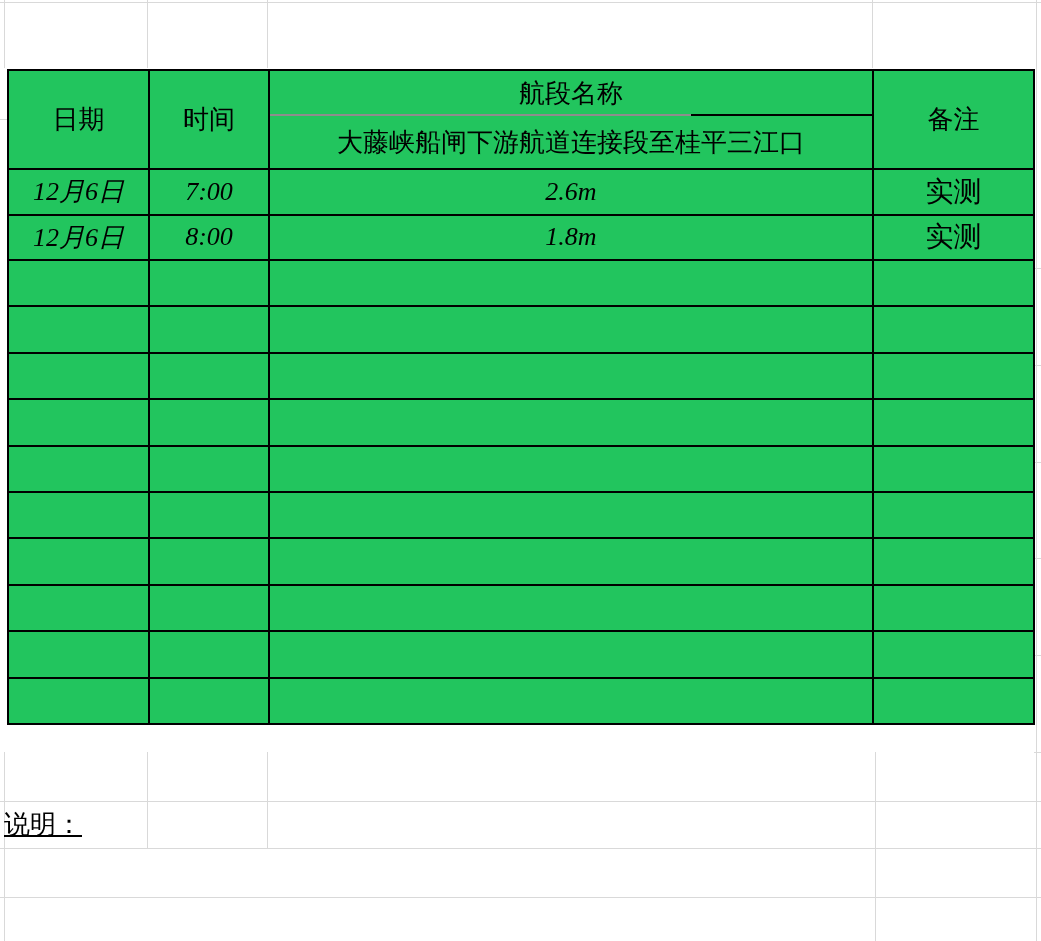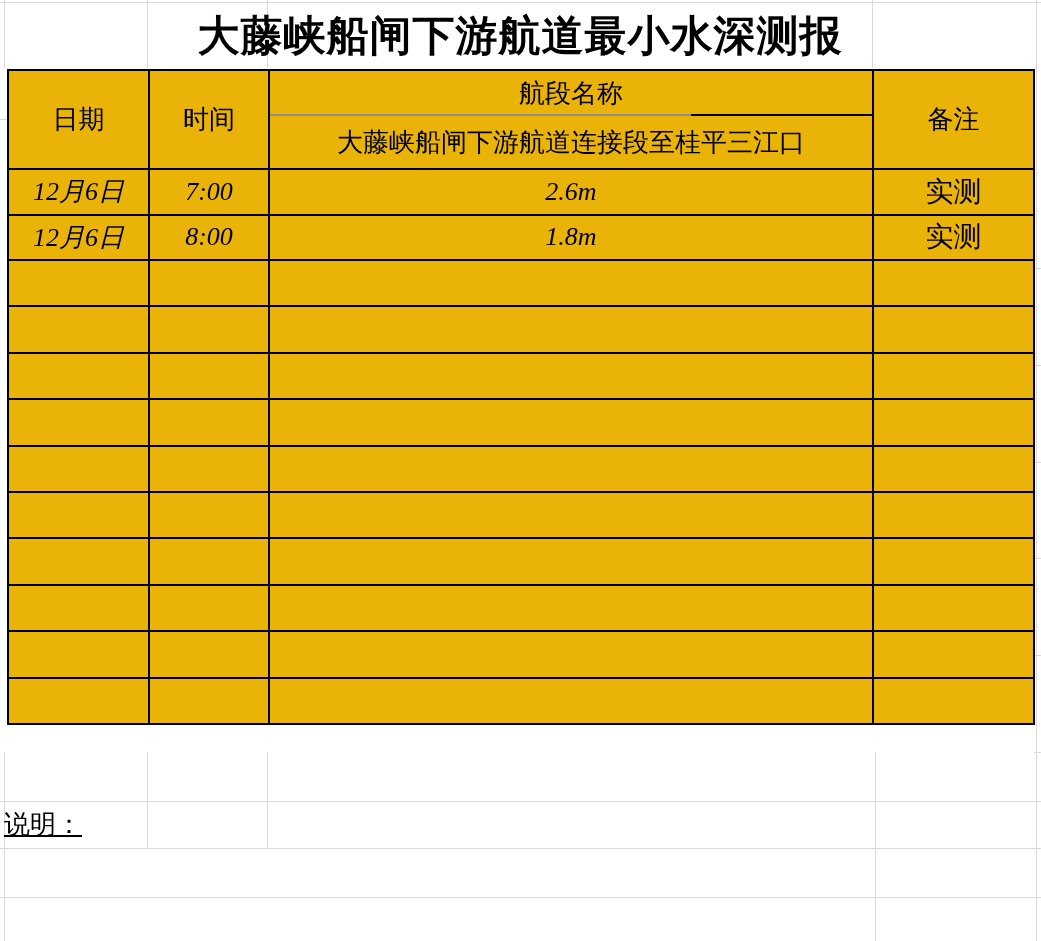--- a/index.html
+++ b/index.html
@@ -13,21 +13,21 @@
   
   .title{
     position:absolute;left:7px;top:3px;width:1026px;height:66px;
     line-height:66px;text-align:center;
     font-size:42px;font-weight:600;letter-spacing:1px;white-space:nowrap;
   }
   
   table.report{
     position:absolute;left:7px;top:69px;width:1026px;
     border-collapse:collapse;table-layout:fixed;
-    background:#eab308;
+    background:#22c55e;
   }
   .report th,.report td{
     border:2px solid #000000;
     padding:0;margin:0;
     text-align:center;vertical-align:middle;
     font-weight:normal;overflow:hidden;white-space:nowrap;
   }
   .report th{font-size:26px;font-family:"Liberation Sans",sans-serif;}
   th.seg-group{border-bottom:none;position:relative;}
   th.seg-name{border-top:none;}
@@ -69,21 +69,20 @@
   <div class="gl" style="left:1034px;top:655px;width:7px;height:1px;"></div>
   <div class="gl" style="left:1034px;top:752px;width:7px;height:1px;"></div>
   <div class="gl" style="left:4px;top:752px;width:1px;height:189px;"></div>
   <div class="gl" style="left:147px;top:752px;width:1px;height:96px;"></div>
   <div class="gl" style="left:267px;top:752px;width:1px;height:96px;"></div>
   <div class="gl" style="left:875px;top:752px;width:1px;height:189px;"></div>
   <div class="gl" style="left:0;top:801px;width:1041px;height:1px;"></div>
   <div class="gl" style="left:0;top:848px;width:1041px;height:1px;"></div>
   <div class="gl" style="left:0;top:897px;width:1041px;height:1px;"></div>
 
-  <div class="title">大藤峡船闸下游航道最小水深测报</div>
 
   <table class="report">
     <colgroup>
       <col style="width:141px">
         <col style="width:120px">
         <col style="width:604px">
         <col style="width:161px">
     </colgroup>
     <thead>
       <tr style="height:46px">

